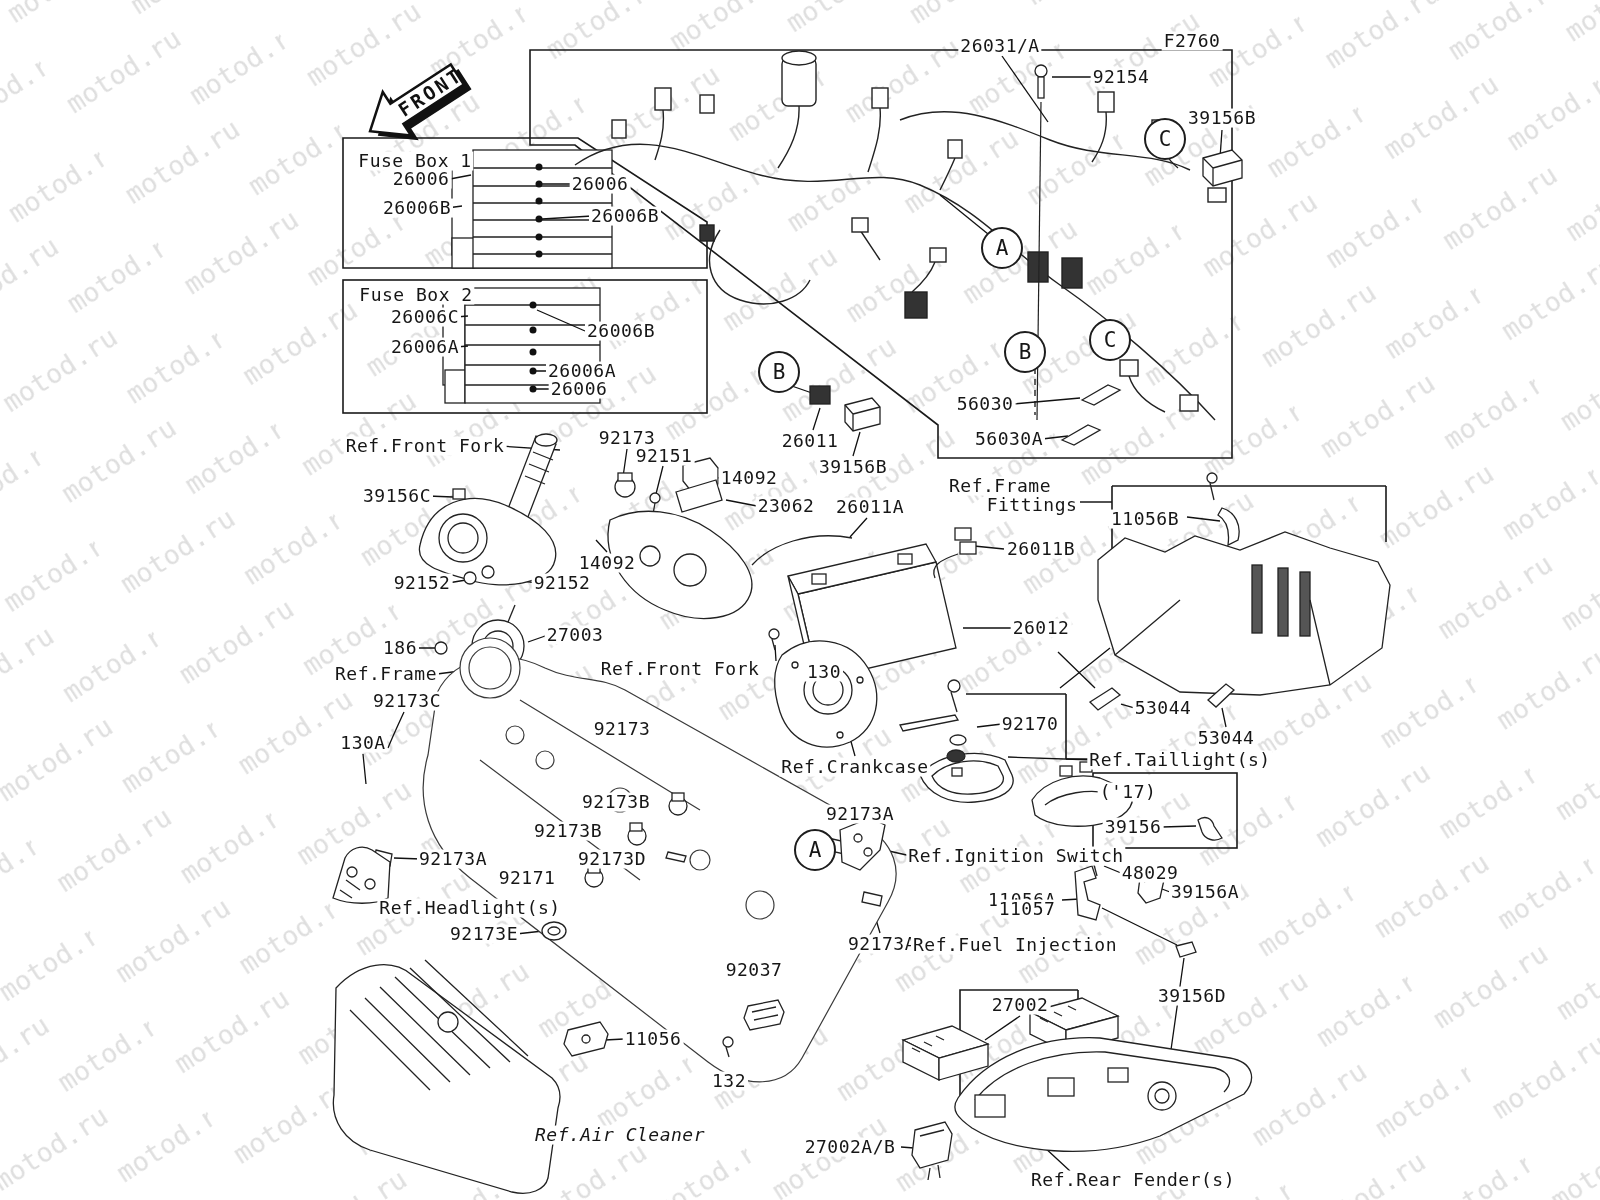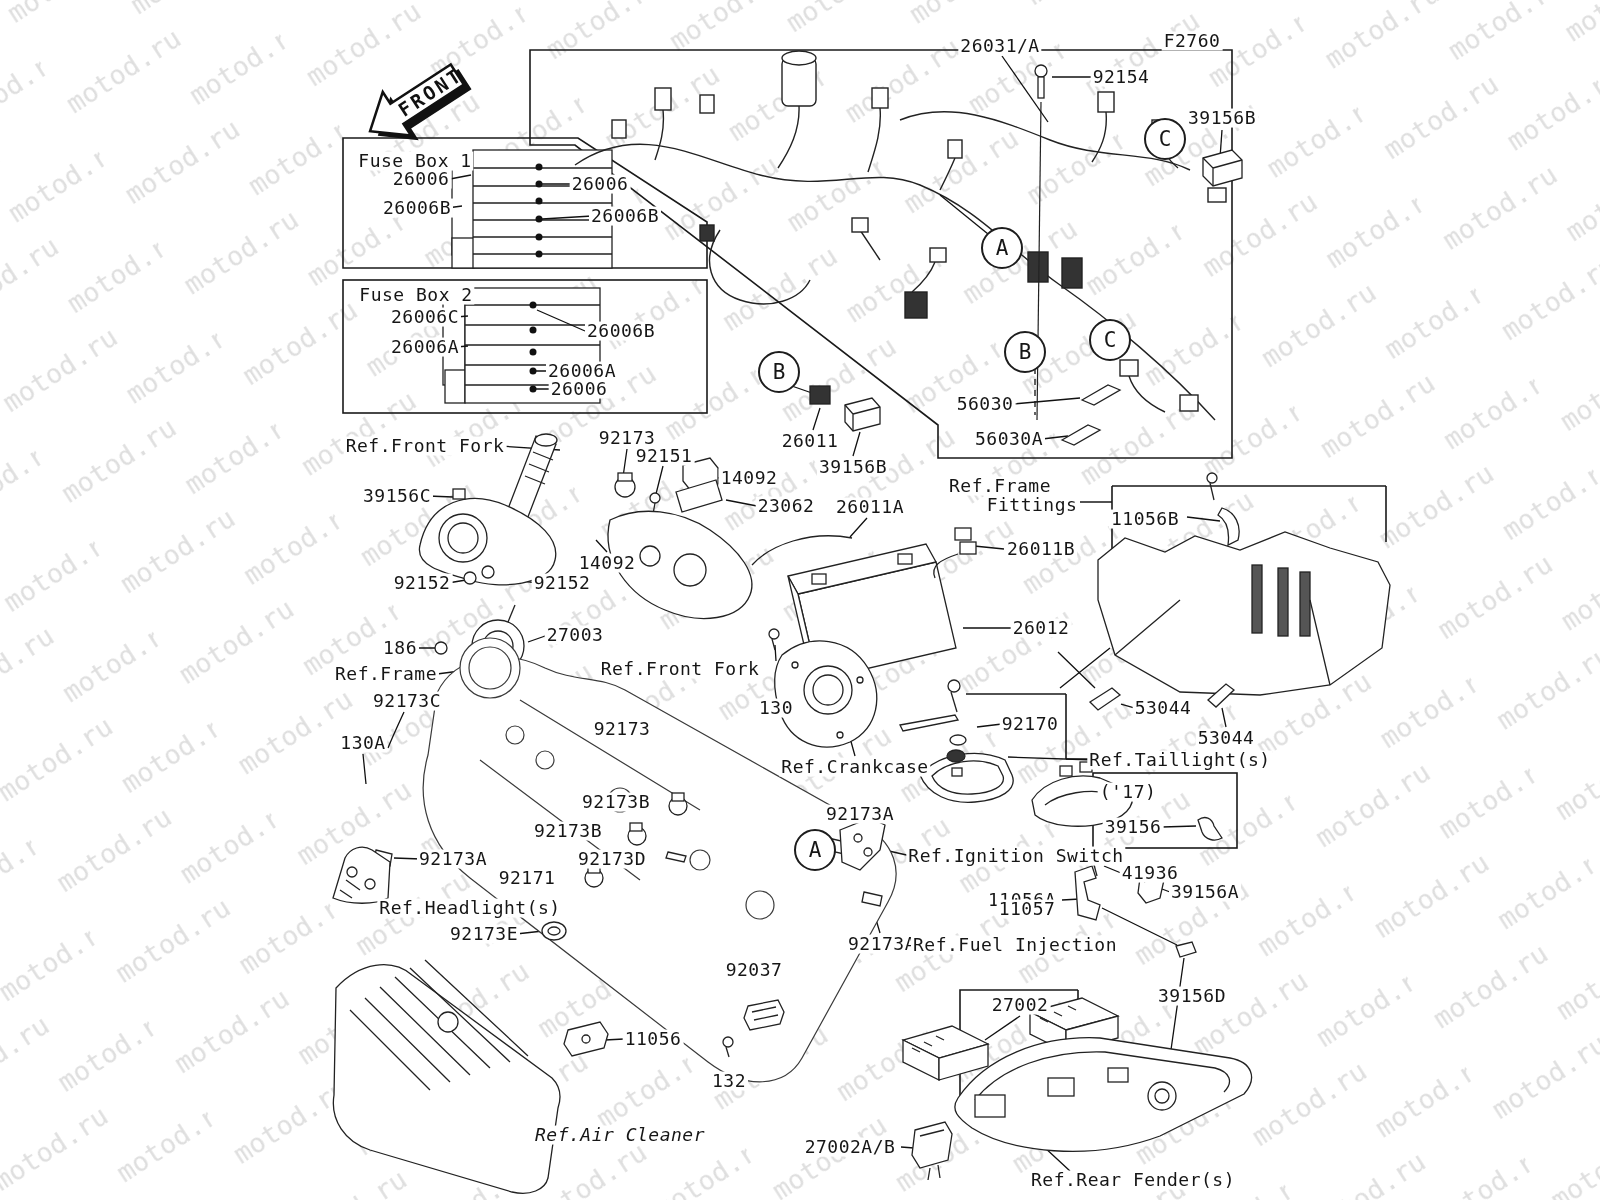--- a/index.html
+++ b/index.html
@@ -412,21 +412,21 @@
 
 <div class="lbl" style="left:422px;top:583px;">92152</div>
 <div class="lbl" style="left:562px;top:583px;">92152</div>
 <div class="lbl" style="left:400px;top:648px;">186</div>
 <div class="lbl" style="left:575px;top:635px;">27003</div>
 <div class="lbl" style="left:386px;top:674px;">Ref.Frame</div>
 <div class="lbl" style="left:407px;top:701px;">92173C</div>
 <div class="lbl" style="left:363px;top:743px;">130A</div>
 
 <div class="lbl" style="left:680px;top:669px;">Ref.Front Fork</div>
-<div class="lbl" style="left:776px;top:672px;margin-top:36px;">130</div>
+<div class="lbl" style="left:824px;top:672px;">130</div>
 <div class="lbl" style="left:855px;top:767px;">Ref.Crankcase</div>
 <div class="lbl" style="left:1030px;top:724px;">92170</div>
 <div class="lbl" style="left:1180px;top:760px;">Ref.Taillight(s)</div>
 <div class="lbl" style="left:1163px;top:708px;">53044</div>
 <div class="lbl" style="left:1226px;top:738px;">53044</div>
 
 <div class="lbl" style="left:1128px;top:792px;">('17)</div>
 <div class="lbl" style="left:1133px;top:827px;">39156</div>
 
 <div class="lbl" style="left:622px;top:729px;">92173</div>
@@ -437,21 +437,21 @@
 <div class="lbl" style="left:453px;top:859px;">92173A</div>
 <div class="lbl" style="left:470px;top:908px;">Ref.Headlight(s)</div>
 <div class="lbl" style="left:484px;top:934px;">92173E</div>
 
 <div class="lbl" style="left:860px;top:814px;">92173A</div>
 <div class="lbl" style="left:1016px;top:856px;">Ref.Ignition Switch</div>
 <div class="lbl" style="left:882px;top:944px;">92173A</div>
 <div class="lbl" style="left:1022px;top:900px;">11056A</div>
 <div class="lbl" style="left:1027px;top:909px;">11057</div>
 <div class="lbl" style="left:1015px;top:945px;">Ref.Fuel Injection</div>
-<div class="lbl" style="left:1150px;top:873px;">41936</div>
+<div class="lbl" style="left:1150px;top:873px;">48029</div>
 <div class="lbl" style="left:1205px;top:892px;">39156A</div>
 <div class="lbl" style="left:1192px;top:996px;">39156D</div>
 
 <div class="lbl" style="left:754px;top:970px;">92037</div>
 <div class="lbl" style="left:653px;top:1039px;">11056</div>
 <div class="lbl" style="left:729px;top:1081px;">132</div>
 <div class="lbl" style="left:620px;top:1135px;font-style:italic;">Ref.Air Cleaner</div>
 
 <div class="lbl" style="left:1020px;top:1005px;">27002</div>
 <div class="lbl" style="left:850px;top:1147px;">27002A/B</div>

